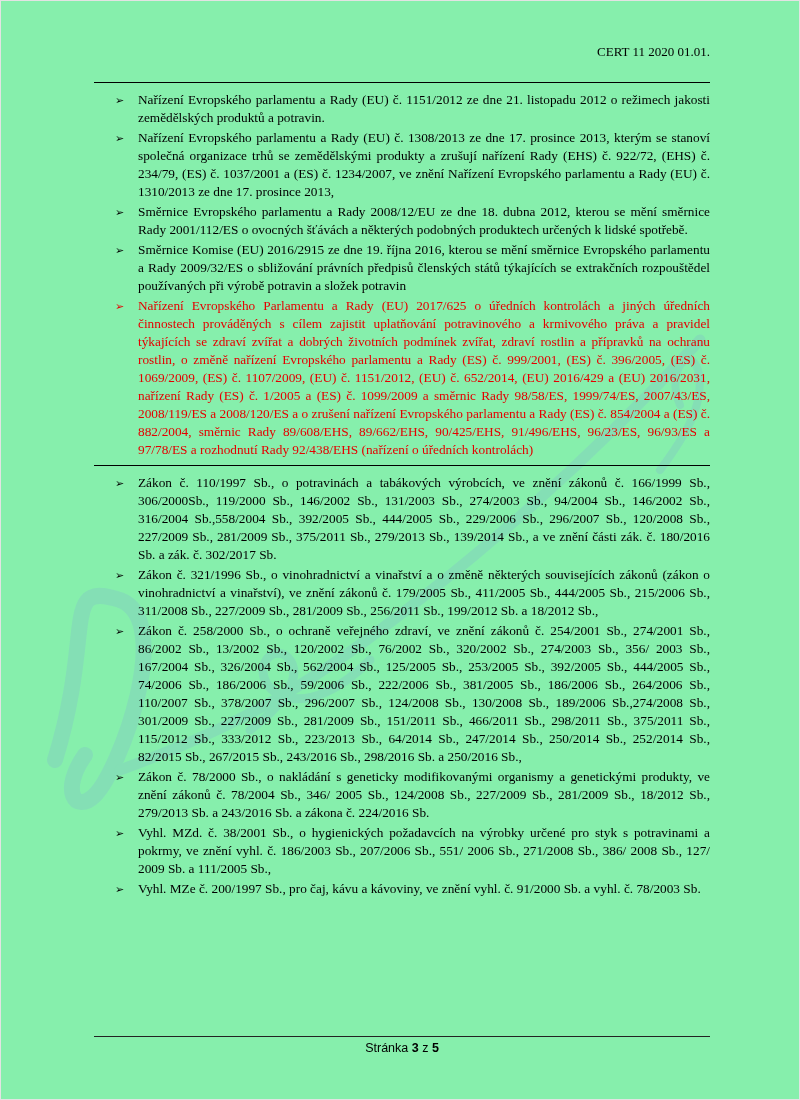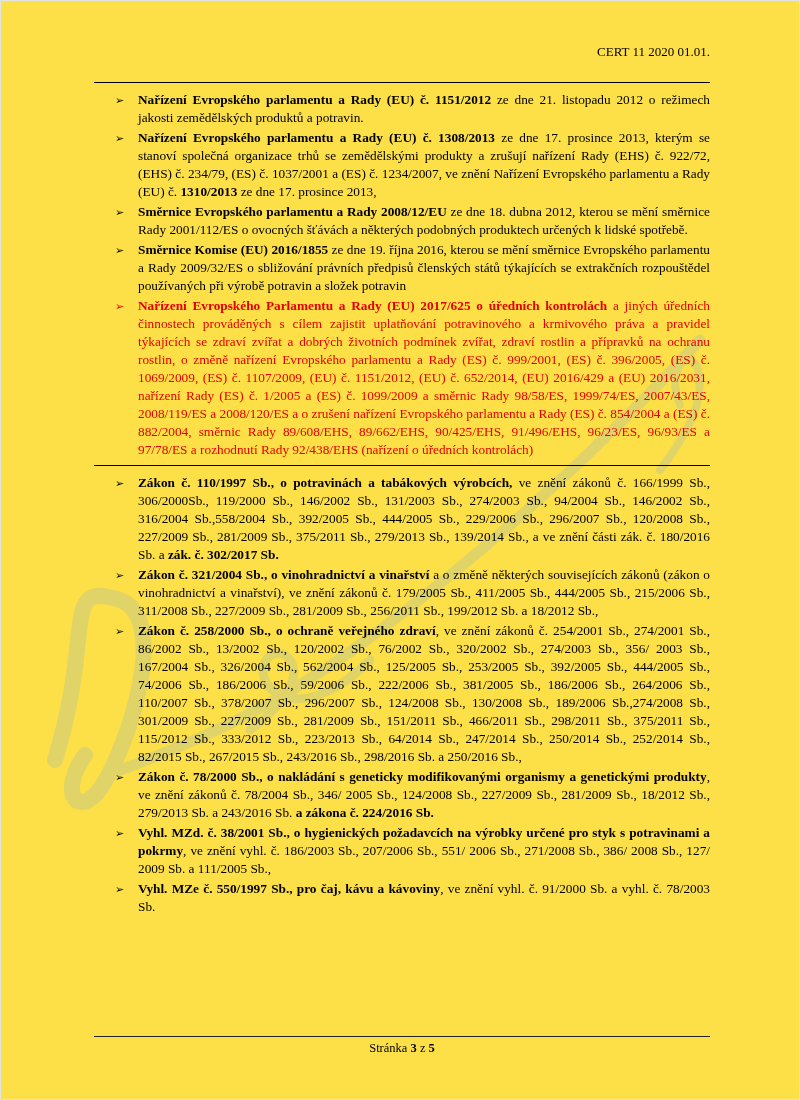--- a/index.html
+++ b/index.html
@@ -1,20 +1,20 @@
 <!DOCTYPE html>
 <html style="--red: #e50000; --wm: #7ea8d8;"><head>
 <meta charset="utf-8">
 <style>
   html,body { margin:0; padding:0; background:#ffffff; }
   .page {
     position:relative;
     width:800px; height:1100px;
     margin:0 auto;
-    background:#fde047;
+    background:#86efac;
     font-family:"Liberation Serif", serif;
     color:#000;
     overflow:hidden;
     box-shadow: inset 0 0 0 1px #e3e3e3;
   }
   .content {
     position:absolute;
     left:94px; right:90px; top:44px;
   }
   .doc-code {
@@ -31,34 +31,34 @@
   .rule.mid { margin:6px 0 8px 0; }
   .list { margin:0; padding:0; }
   .item {
     position:relative;
     padding-left:44px;
     text-align:justify;
     font-size:13.3px;
     line-height:18px;
     margin:0 0 2px 0;
   }
-  .item strong { font-weight:bold; }
+  .item strong { font-weight:normal; }
   .item.red { color: var(--red, #e00000); }
   .bullet {
     position:absolute;
     left:21px; top:0px;
     font-size:11px;
     line-height:18px;
   }
   .footer {
     position:absolute;
     left:94px; right:90px; top:1036px;
     border-top:1.2px solid #222;
     text-align:center;
-    font-family:Liberation Serif, serif;
+    font-family:Liberation Sans, sans-serif;
     font-size:12.5px;
     padding-top:4px;
   }
   .footer b { font-weight:bold; }
   .watermark {
     position:absolute;
     left:0px; top:300px;
     width:760px; height:560px;
     opacity:0.22;
     pointer-events:none;
@@ -81,33 +81,33 @@
   <div class="content">
 
     <div class="doc-code">CERT 11 2020 01.01.</div>
 
     <hr class="rule">
 
     <div class="list">
         <div class="item"><span class="bullet">➢</span><strong>Nařízení Evropského parlamentu a Rady (EU) č. 1151/2012</strong><span> ze dne 21. listopadu 2012 o režimech jakosti zemědělských produktů a potravin.</span></div>
         <div class="item"><span class="bullet">➢</span><strong>Nařízení Evropského parlamentu a Rady (EU) č. 1308/2013</strong><span> ze dne 17. prosince 2013, kterým se stanoví společná organizace trhů se zemědělskými produkty a zrušují nařízení Rady (EHS) č. 922/72, (EHS) č. 234/79, (ES) č. 1037/2001 a (ES) č. 1234/2007, ve znění Nařízení Evropského parlamentu a Rady (EU) č. </span><strong>1310/2013</strong><span> ze dne 17. prosince 2013,</span></div>
         <div class="item"><span class="bullet">➢</span><strong>Směrnice Evropského parlamentu a Rady 2008/12/EU</strong><span> ze dne 18. dubna 2012, kterou se mění směrnice Rady 2001/112/ES o ovocných šťávách a některých podobných produktech určených k lidské spotřebě.</span></div>
-        <div class="item"><span class="bullet">➢</span><strong>Směrnice Komise (EU) 2016/1855</strong><span> ze dne 19. října 2016, kterou se mění směrnice Evropského parlamentu a Rady 2009/32/ES o sbližování právních předpisů členských států týkajících se extrakčních rozpouštědel používaných při výrobě potravin a složek potravin</span></div>
+        <div class="item"><span class="bullet">➢</span><strong>Směrnice Komise (EU) 2016/2915</strong><span> ze dne 19. října 2016, kterou se mění směrnice Evropského parlamentu a Rady 2009/32/ES o sbližování právních předpisů členských států týkajících se extrakčních rozpouštědel používaných při výrobě potravin a složek potravin</span></div>
         <div class="item red"><span class="bullet">➢</span><strong>Nařízení Evropského Parlamentu a Rady (EU) 2017/625 o úředních kontrolách</strong><span> a jiných úředních činnostech prováděných s cílem zajistit uplatňování potravinového a krmivového práva a pravidel týkajících se zdraví zvířat a dobrých životních podmínek zvířat, zdraví rostlin a přípravků na ochranu rostlin, o změně nařízení Evropského parlamentu a Rady (ES) č. 999/2001, (ES) č. 396/2005, (ES) č. 1069/2009, (ES) č. 1107/2009, (EU) č. 1151/2012, (EU) č. 652/2014, (EU) 2016/429 a (EU) 2016/2031, nařízení Rady (ES) č. 1/2005 a (ES) č. 1099/2009 a směrnic Rady 98/58/ES, 1999/74/ES, 2007/43/ES, 2008/119/ES a 2008/120/ES a o zrušení nařízení Evropského parlamentu a Rady (ES) č. 854/2004 a (ES) č. 882/2004, směrnic Rady 89/608/EHS, 89/662/EHS, 90/425/EHS, 91/496/EHS, 96/23/ES, 96/93/ES a 97/78/ES a rozhodnutí Rady 92/438/EHS (nařízení o úředních kontrolách)</span></div>
       </div>
 
     <hr class="rule mid">
 
     <div class="list">
         <div class="item"><span class="bullet">➢</span><strong>Zákon č. 110/1997 Sb., o potravinách a tabákových výrobcích,</strong><span> ve znění zákonů č. 166/1999 Sb., 306/2000Sb., 119/2000 Sb., 146/2002 Sb., 131/2003 Sb., 274/2003 Sb., 94/2004 Sb., 146/2002 Sb., 316/2004 Sb.,558/2004 Sb., 392/2005 Sb., 444/2005 Sb., 229/2006 Sb., 296/2007 Sb., 120/2008 Sb., 227/2009 Sb., 281/2009 Sb., 375/2011 Sb., 279/2013 Sb., 139/2014 Sb., a ve znění části zák. č. 180/2016 Sb. a </span><strong>zák. č. 302/2017 Sb.</strong></div>
-        <div class="item"><span class="bullet">➢</span><strong>Zákon č. 321/2004 Sb., o vinohradnictví a vinařství</strong><span> a o změně některých souvisejících zákonů (zákon o vinohradnictví a vinařství), ve znění zákonů č. 179/2005 Sb., 411/2005 Sb., 444/2005 Sb., 215/2006 Sb., 311/2008 Sb., 227/2009 Sb., 281/2009 Sb., 256/2011 Sb., 199/2012 Sb. a 18/2012 Sb.,</span></div>
+        <div class="item"><span class="bullet">➢</span><strong>Zákon č. 321/1996 Sb., o vinohradnictví a vinařství</strong><span> a o změně některých souvisejících zákonů (zákon o vinohradnictví a vinařství), ve znění zákonů č. 179/2005 Sb., 411/2005 Sb., 444/2005 Sb., 215/2006 Sb., 311/2008 Sb., 227/2009 Sb., 281/2009 Sb., 256/2011 Sb., 199/2012 Sb. a 18/2012 Sb.,</span></div>
         <div class="item"><span class="bullet">➢</span><strong>Zákon č. 258/2000 Sb., o ochraně veřejného zdraví</strong><span>, ve znění zákonů č. 254/2001 Sb., 274/2001 Sb., 86/2002 Sb., 13/2002 Sb., 120/2002 Sb., 76/2002 Sb., 320/2002 Sb., 274/2003 Sb., 356/ 2003 Sb., 167/2004 Sb., 326/2004 Sb., 562/2004 Sb., 125/2005 Sb., 253/2005 Sb., 392/2005 Sb., 444/2005 Sb., 74/2006 Sb., 186/2006 Sb., 59/2006 Sb., 222/2006 Sb., 381/2005 Sb., 186/2006 Sb., 264/2006 Sb., 110/2007 Sb., 378/2007 Sb., 296/2007 Sb., 124/2008 Sb., 130/2008 Sb., 189/2006 Sb.,274/2008 Sb., 301/2009 Sb., 227/2009 Sb., 281/2009 Sb., 151/2011 Sb., 466/2011 Sb., 298/2011 Sb., 375/2011 Sb., 115/2012 Sb., 333/2012 Sb., 223/2013 Sb., 64/2014 Sb., 247/2014 Sb., 250/2014 Sb., 252/2014 Sb., 82/2015 Sb., 267/2015 Sb., 243/2016 Sb., 298/2016 Sb. a 250/2016 Sb.,</span></div>
         <div class="item"><span class="bullet">➢</span><strong>Zákon č. 78/2000 Sb., o nakládání s geneticky modifikovanými organismy a genetickými produkty</strong><span>, ve znění zákonů č. 78/2004 Sb., 346/ 2005 Sb., 124/2008 Sb., 227/2009 Sb., 281/2009 Sb., 18/2012 Sb., 279/2013 Sb. a 243/2016 Sb. </span><strong>a zákona č. 224/2016 Sb.</strong></div>
         <div class="item"><span class="bullet">➢</span><strong>Vyhl. MZd. č. 38/2001 Sb., o hygienických požadavcích na výrobky určené pro styk s potravinami a pokrmy</strong><span>, ve znění vyhl. č. 186/2003 Sb., 207/2006 Sb., 551/ 2006 Sb., 271/2008 Sb., 386/ 2008 Sb., 127/ 2009 Sb. a  111/2005 Sb.,</span></div>
-        <div class="item"><span class="bullet">➢</span><strong>Vyhl. MZe č. 550/1997 Sb., pro čaj, kávu a kávoviny</strong><span>, ve znění vyhl. č. 91/2000 Sb. a vyhl. č. 78/2003 Sb.</span></div>
+        <div class="item"><span class="bullet">➢</span><strong>Vyhl. MZe č. 200/1997 Sb., pro čaj, kávu a kávoviny</strong><span>, ve znění vyhl. č. 91/2000 Sb. a vyhl. č. 78/2003 Sb.</span></div>
       </div>
 
   </div>
 
   <div class="footer">
     <span>Stránka </span><b>3</b><span> z </span><b>5</b>
   </div>
 
 </div>
 

